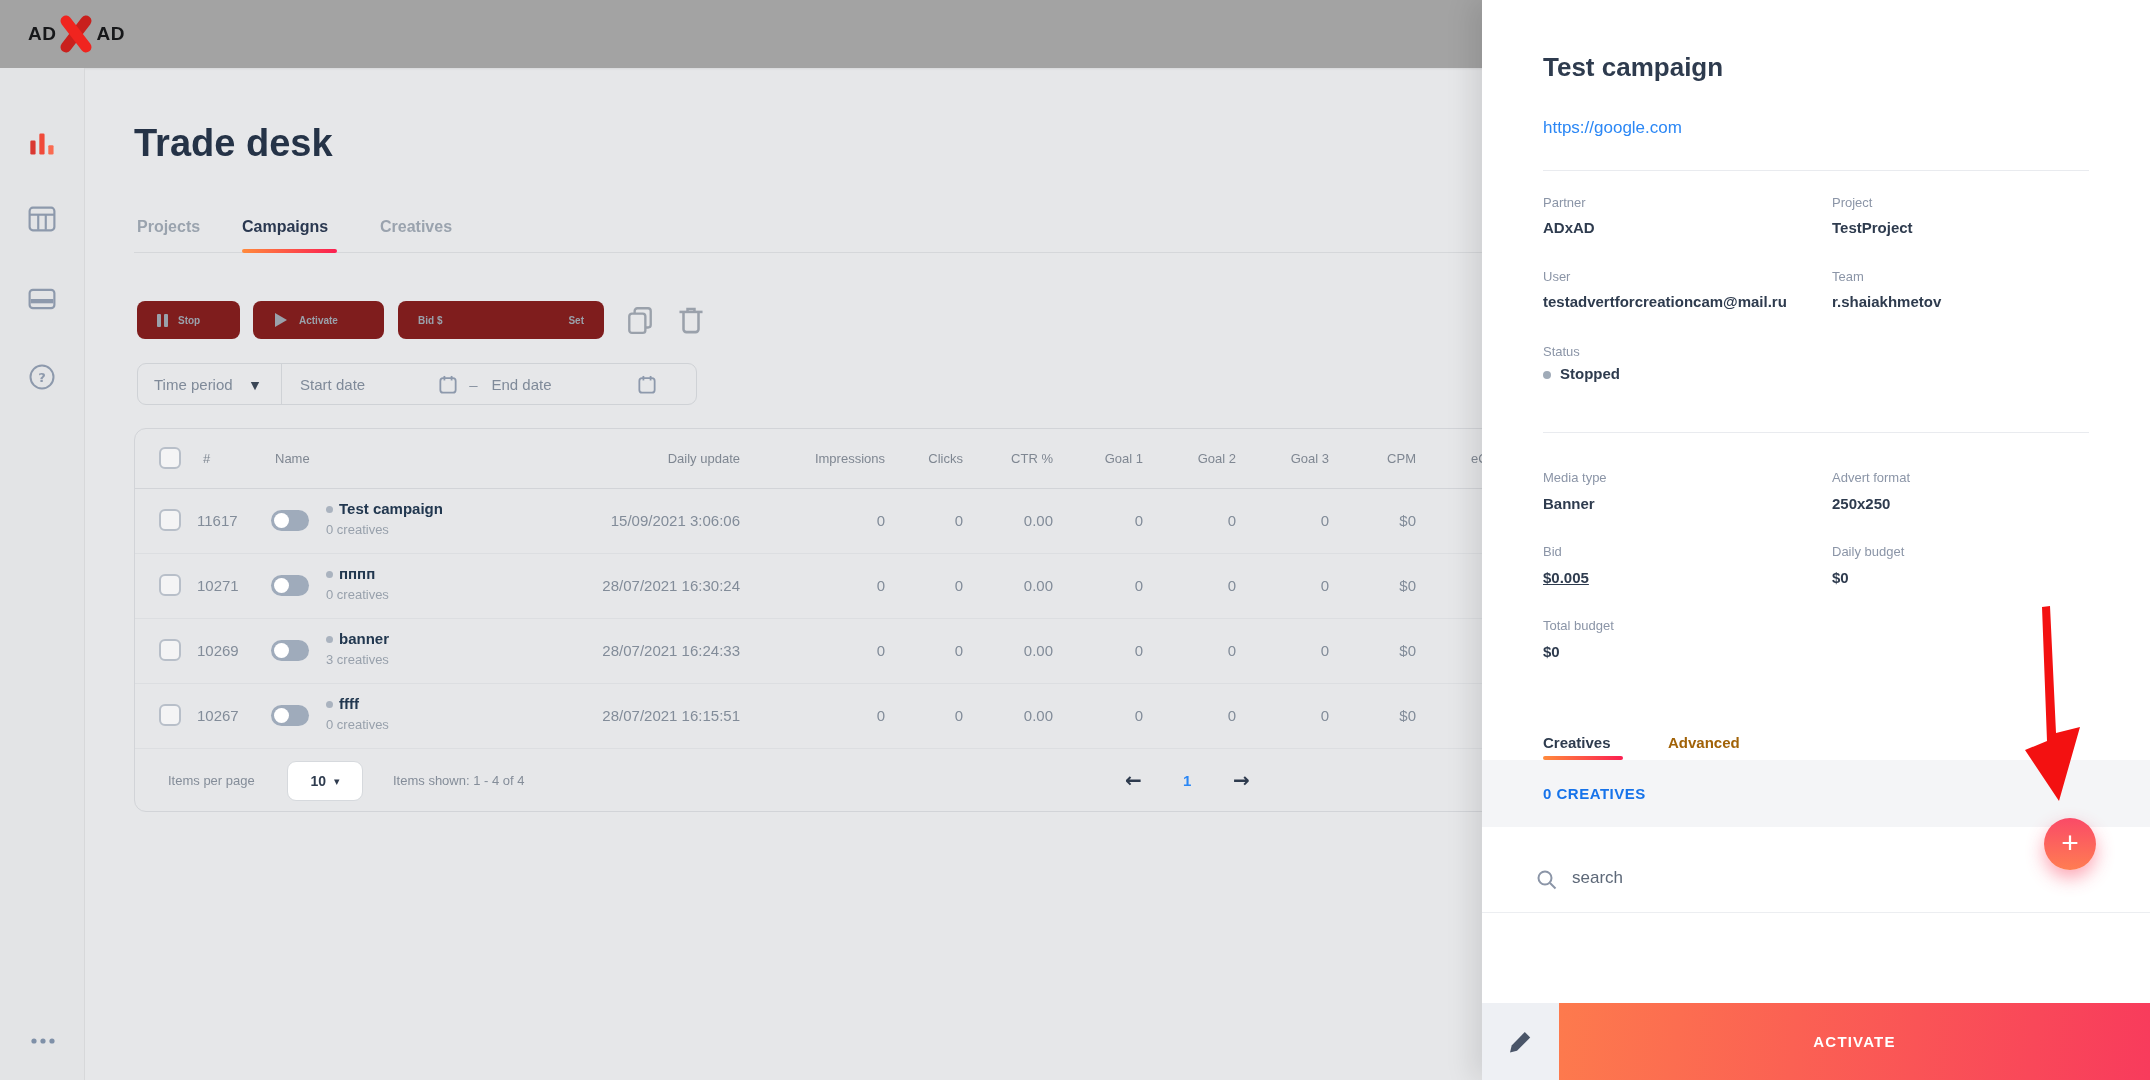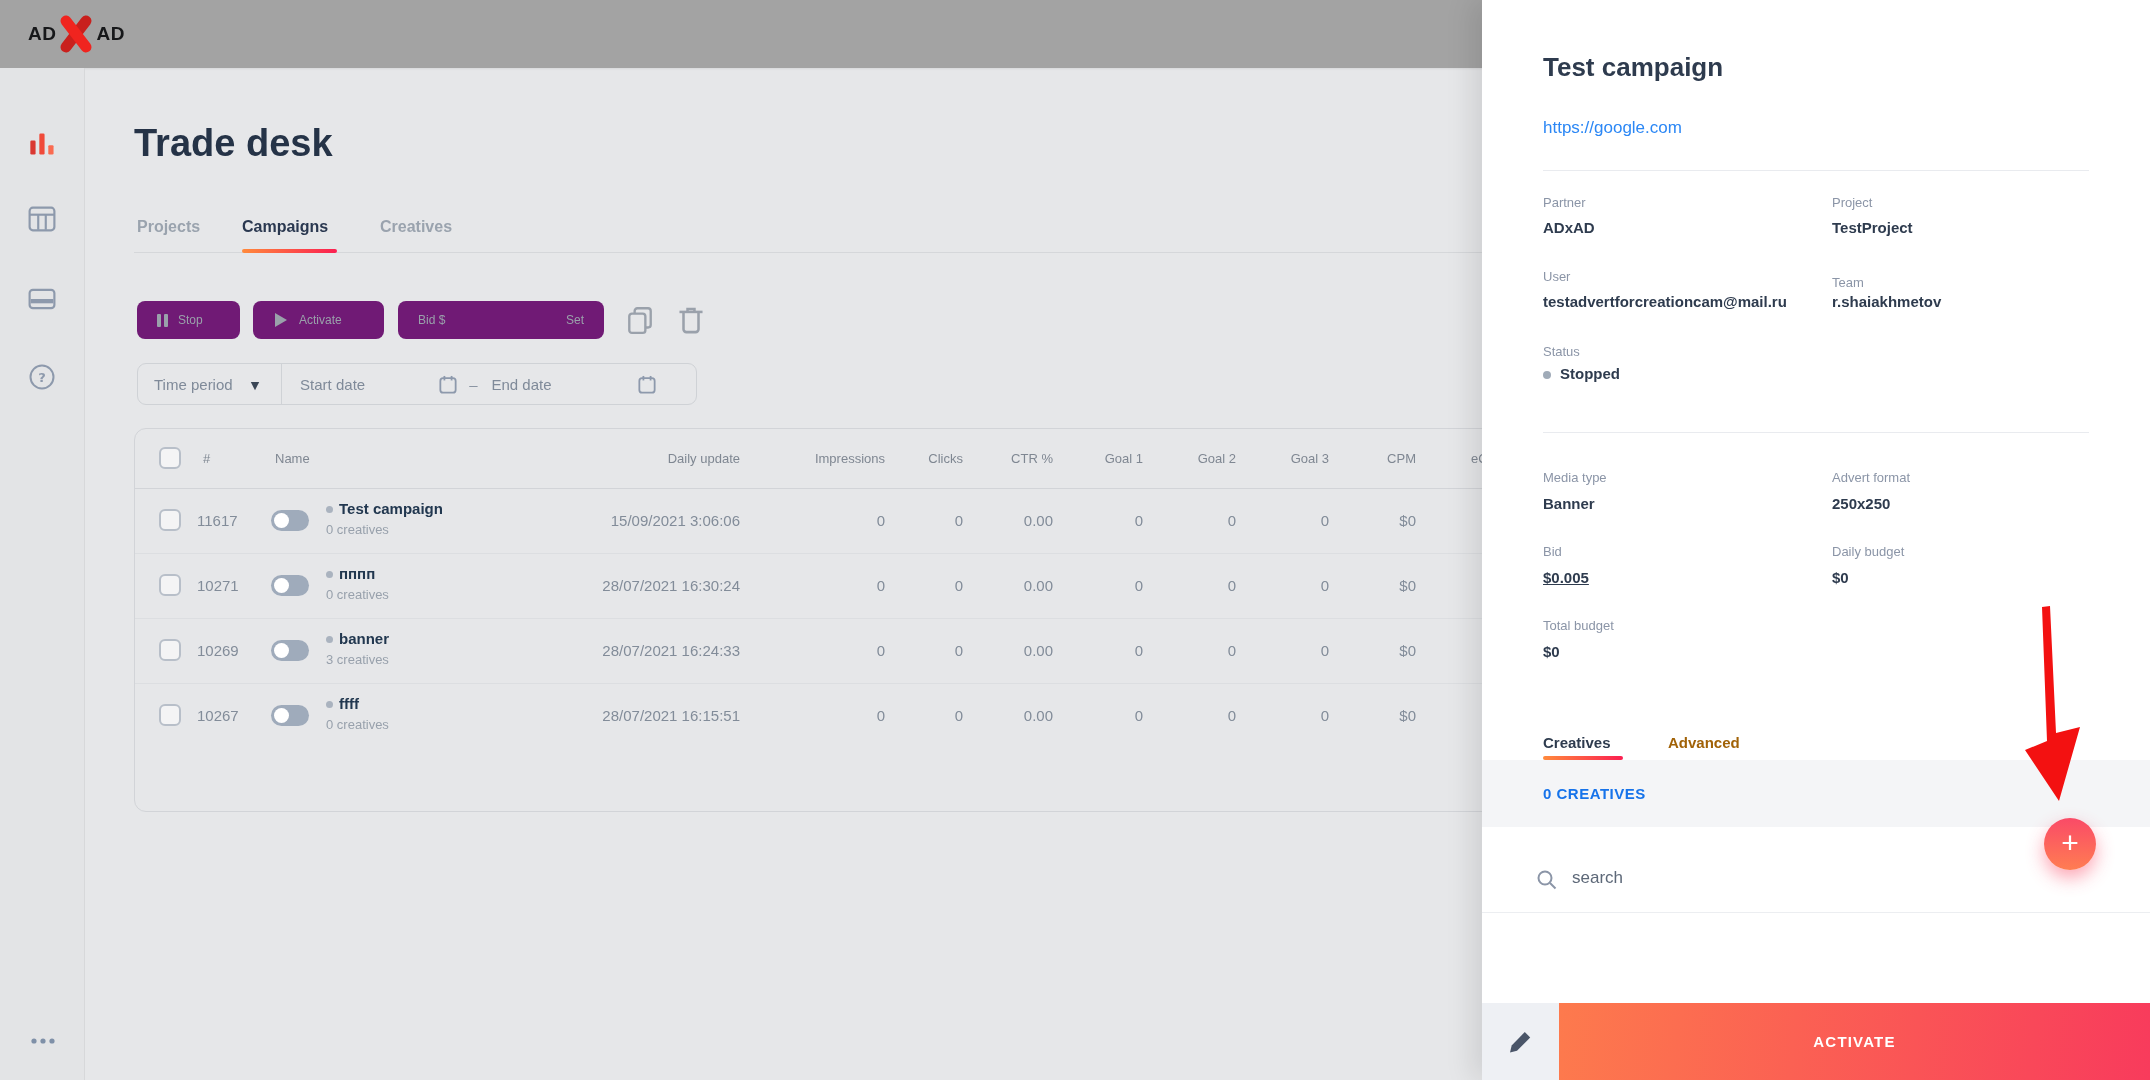--- a/index.html
+++ b/index.html
@@ -13,22 +13,22 @@
   
   .sidebar{left:0;top:68px;width:84px;height:1012px;background:#e3e4e6;border-right:1px solid rgba(0,0,0,.05);}
   .sideicon{left:28px;width:28px;height:28px;}
   
   .pagetitle{left:134px;top:122px;font-size:38px;font-weight:800;color:#253347;}
   .tab{font-size:16px;font-weight:600;color:#9aa3ae;}
   .tab.active{color:#2a3850;font-weight:700;}
   .tabline{height:1px;background:#d5d7da;}
   .tabred{height:4px;border-radius:2px;background:linear-gradient(to right,#ff8a3c,#fb1f51);}
   
-  .gbtn{background:#701a75;border-radius:8px;height:38px;display:flex;align-items:center;
-        color:#9aa1ab;font-size:12px;font-weight:400;}
+  .gbtn{background:#7f1d1d;border-radius:8px;height:38px;display:flex;align-items:center;
+        color:#9aa1ab;font-size:10px;font-weight:700;}
   .pausebar{display:inline-block;width:4px;height:13px;background:#9aa1ab;border-radius:1px;}
   .playtri{width:0;height:0;border-left:12px solid #9aa1ab;border-top:7px solid transparent;border-bottom:7px solid transparent;}
   
   .filterbar{left:137px;top:363px;width:558px;height:40px;border:1px solid #cfd2d6;border-radius:9px;
              display:flex;align-items:center;color:#7f8a99;font-size:15px;}
   .vdiv{width:1px;height:40px;background:#cfd2d6;}
   
   .tablebox{left:134px;top:428px;width:1380px;height:382px;border:1px solid #d2d4d8;border-radius:12px;}
   .thead{left:0;right:0;top:0;height:59px;border-bottom:1px solid #d2d4d8;font-size:13px;color:#7f8792;}
   .thead .abs{line-height:59px;}
@@ -263,35 +263,46 @@
       <span class="abs datec" style="right:775px;">28/07/2021 16:15:51</span>
       <span class="abs num" style="right:630px;">0</span>
       <span class="abs num" style="right:552px;">0</span>
       <span class="abs num" style="right:462px;">0.00</span>
       <span class="abs num" style="right:372px;">0</span>
       <span class="abs num" style="right:279px;">0</span>
       <span class="abs num" style="right:186px;">0</span>
       <span class="abs num" style="right:99px;">$0</span>
     </div>
 
+    <div class="abs pager">
+      <span class="abs" style="left:33px;">Items per page</span>
+      <div class="abs ppdrop" style="left:152px;">
+        <span>10</span>
+        <span style="font-family:'DejaVu Sans',sans-serif;font-size:11px;">▾</span>
+      </div>
+      <span class="abs" style="left:258px;">Items shown: 1 - 4 of 4</span>
+      <span class="abs parrow" style="left:990px;">←</span>
+      <span class="abs" style="left:1048px;font-size:15px;font-weight:700;color:#2b87f5;">1</span>
+      <span class="abs parrow" style="left:1098px;">→</span>
+    </div>
   </div>
 
   <div class="abs panel">
     <div class="abs" style="left:61px;top:52px;font-size:26px;font-weight:800;color:#2e3b4e;">Test campaign</div>
     <div class="abs" style="left:61px;top:118px;font-size:17px;color:#2b87f5;">https://google.com</div>
     <div class="abs pdiv" style="top:170px;"></div>
 
     <span class="abs plabel" style="left:61px;top:195px;">Partner</span>
     <span class="abs pvalue" style="left:61px;top:219px;">ADxAD</span>
     <span class="abs plabel" style="left:350px;top:195px;">Project</span>
     <span class="abs pvalue" style="left:350px;top:219px;">TestProject</span>
 
     <span class="abs plabel" style="left:61px;top:269px;">User</span>
     <span class="abs pvalue" style="left:61px;top:293px;">testadvertforcreationcam@mail.ru</span>
-    <span class="abs plabel" style="left:350px;top:269px;margin-top:6px;">Team</span>
+    <span class="abs plabel" style="left:350px;top:269px;">Team</span>
     <span class="abs pvalue" style="left:350px;top:293px;">r.shaiakhmetov</span>
 
     <span class="abs plabel" style="left:61px;top:344px;">Status</span>
     <span class="abs" style="left:61px;top:367px;width:8px;height:8px;border-radius:50%;background:#a0abb8;margin-top:4px;"></span>
     <span class="abs pvalue" style="left:78px;top:365px;">Stopped</span>
 
     <div class="abs pdiv" style="top:432px;"></div>
 
     <span class="abs plabel" style="left:61px;top:470px;">Media type</span>
     <span class="abs pvalue" style="left:61px;top:495px;">Banner</span>

